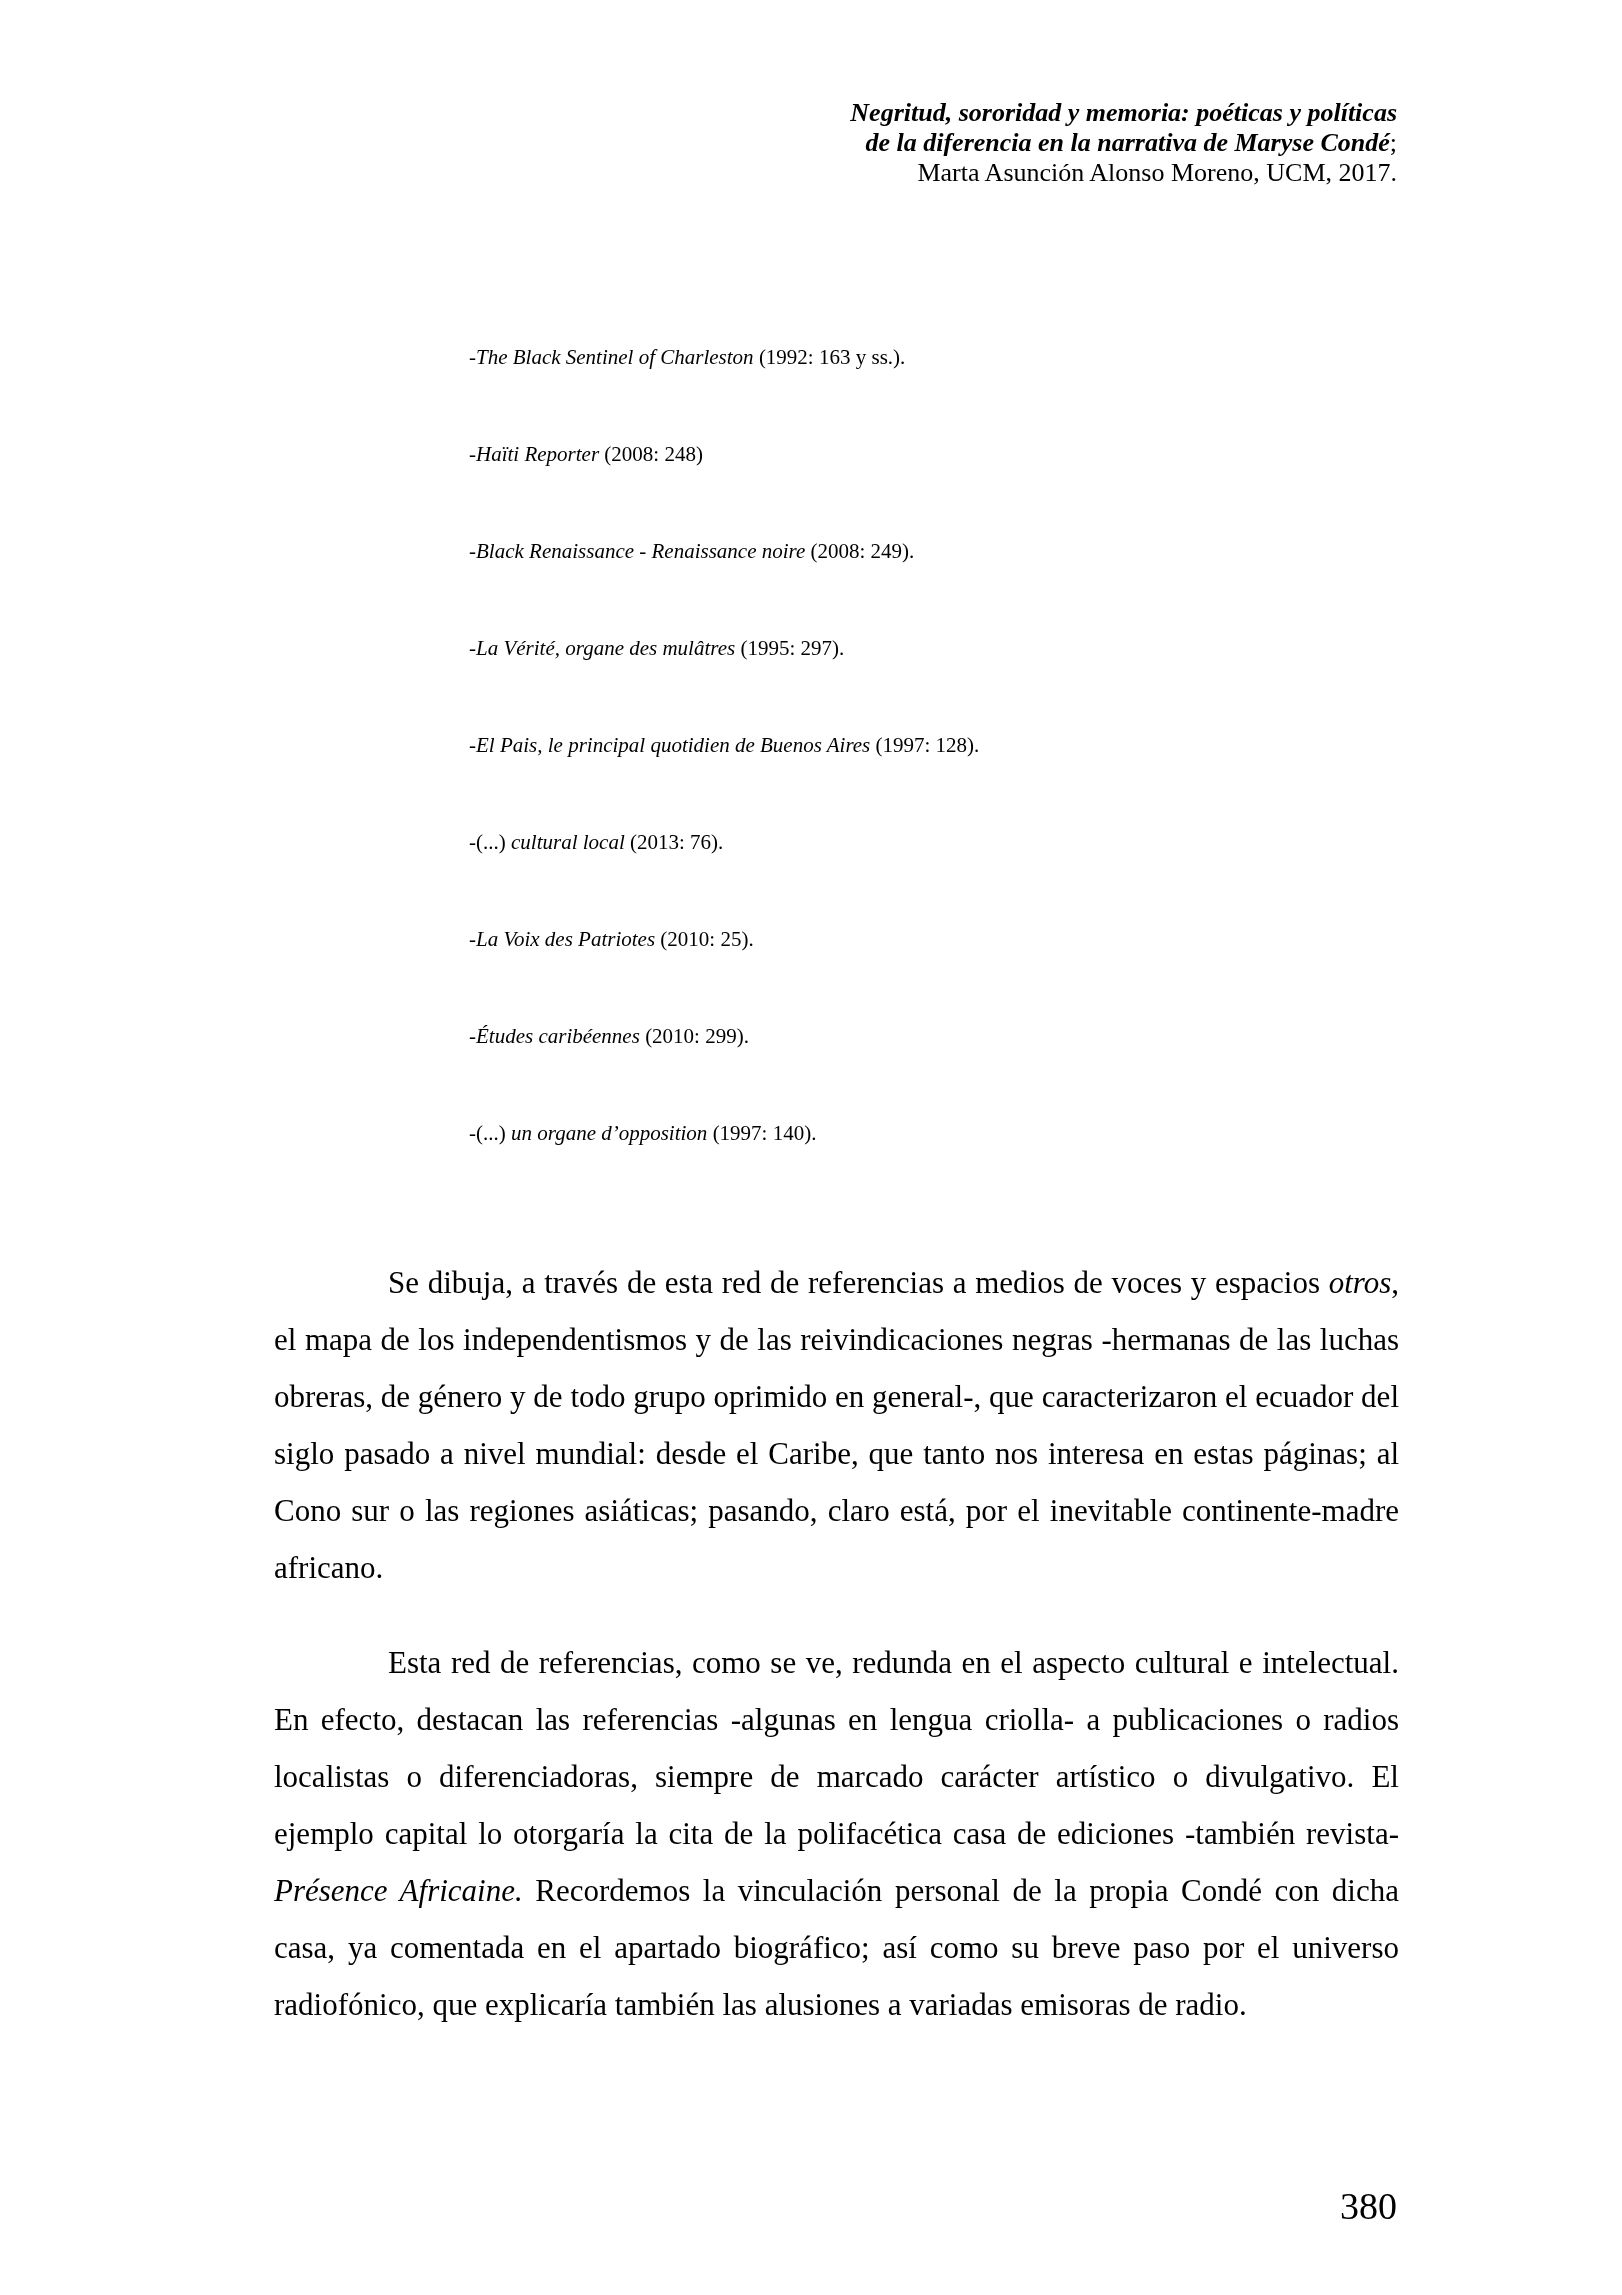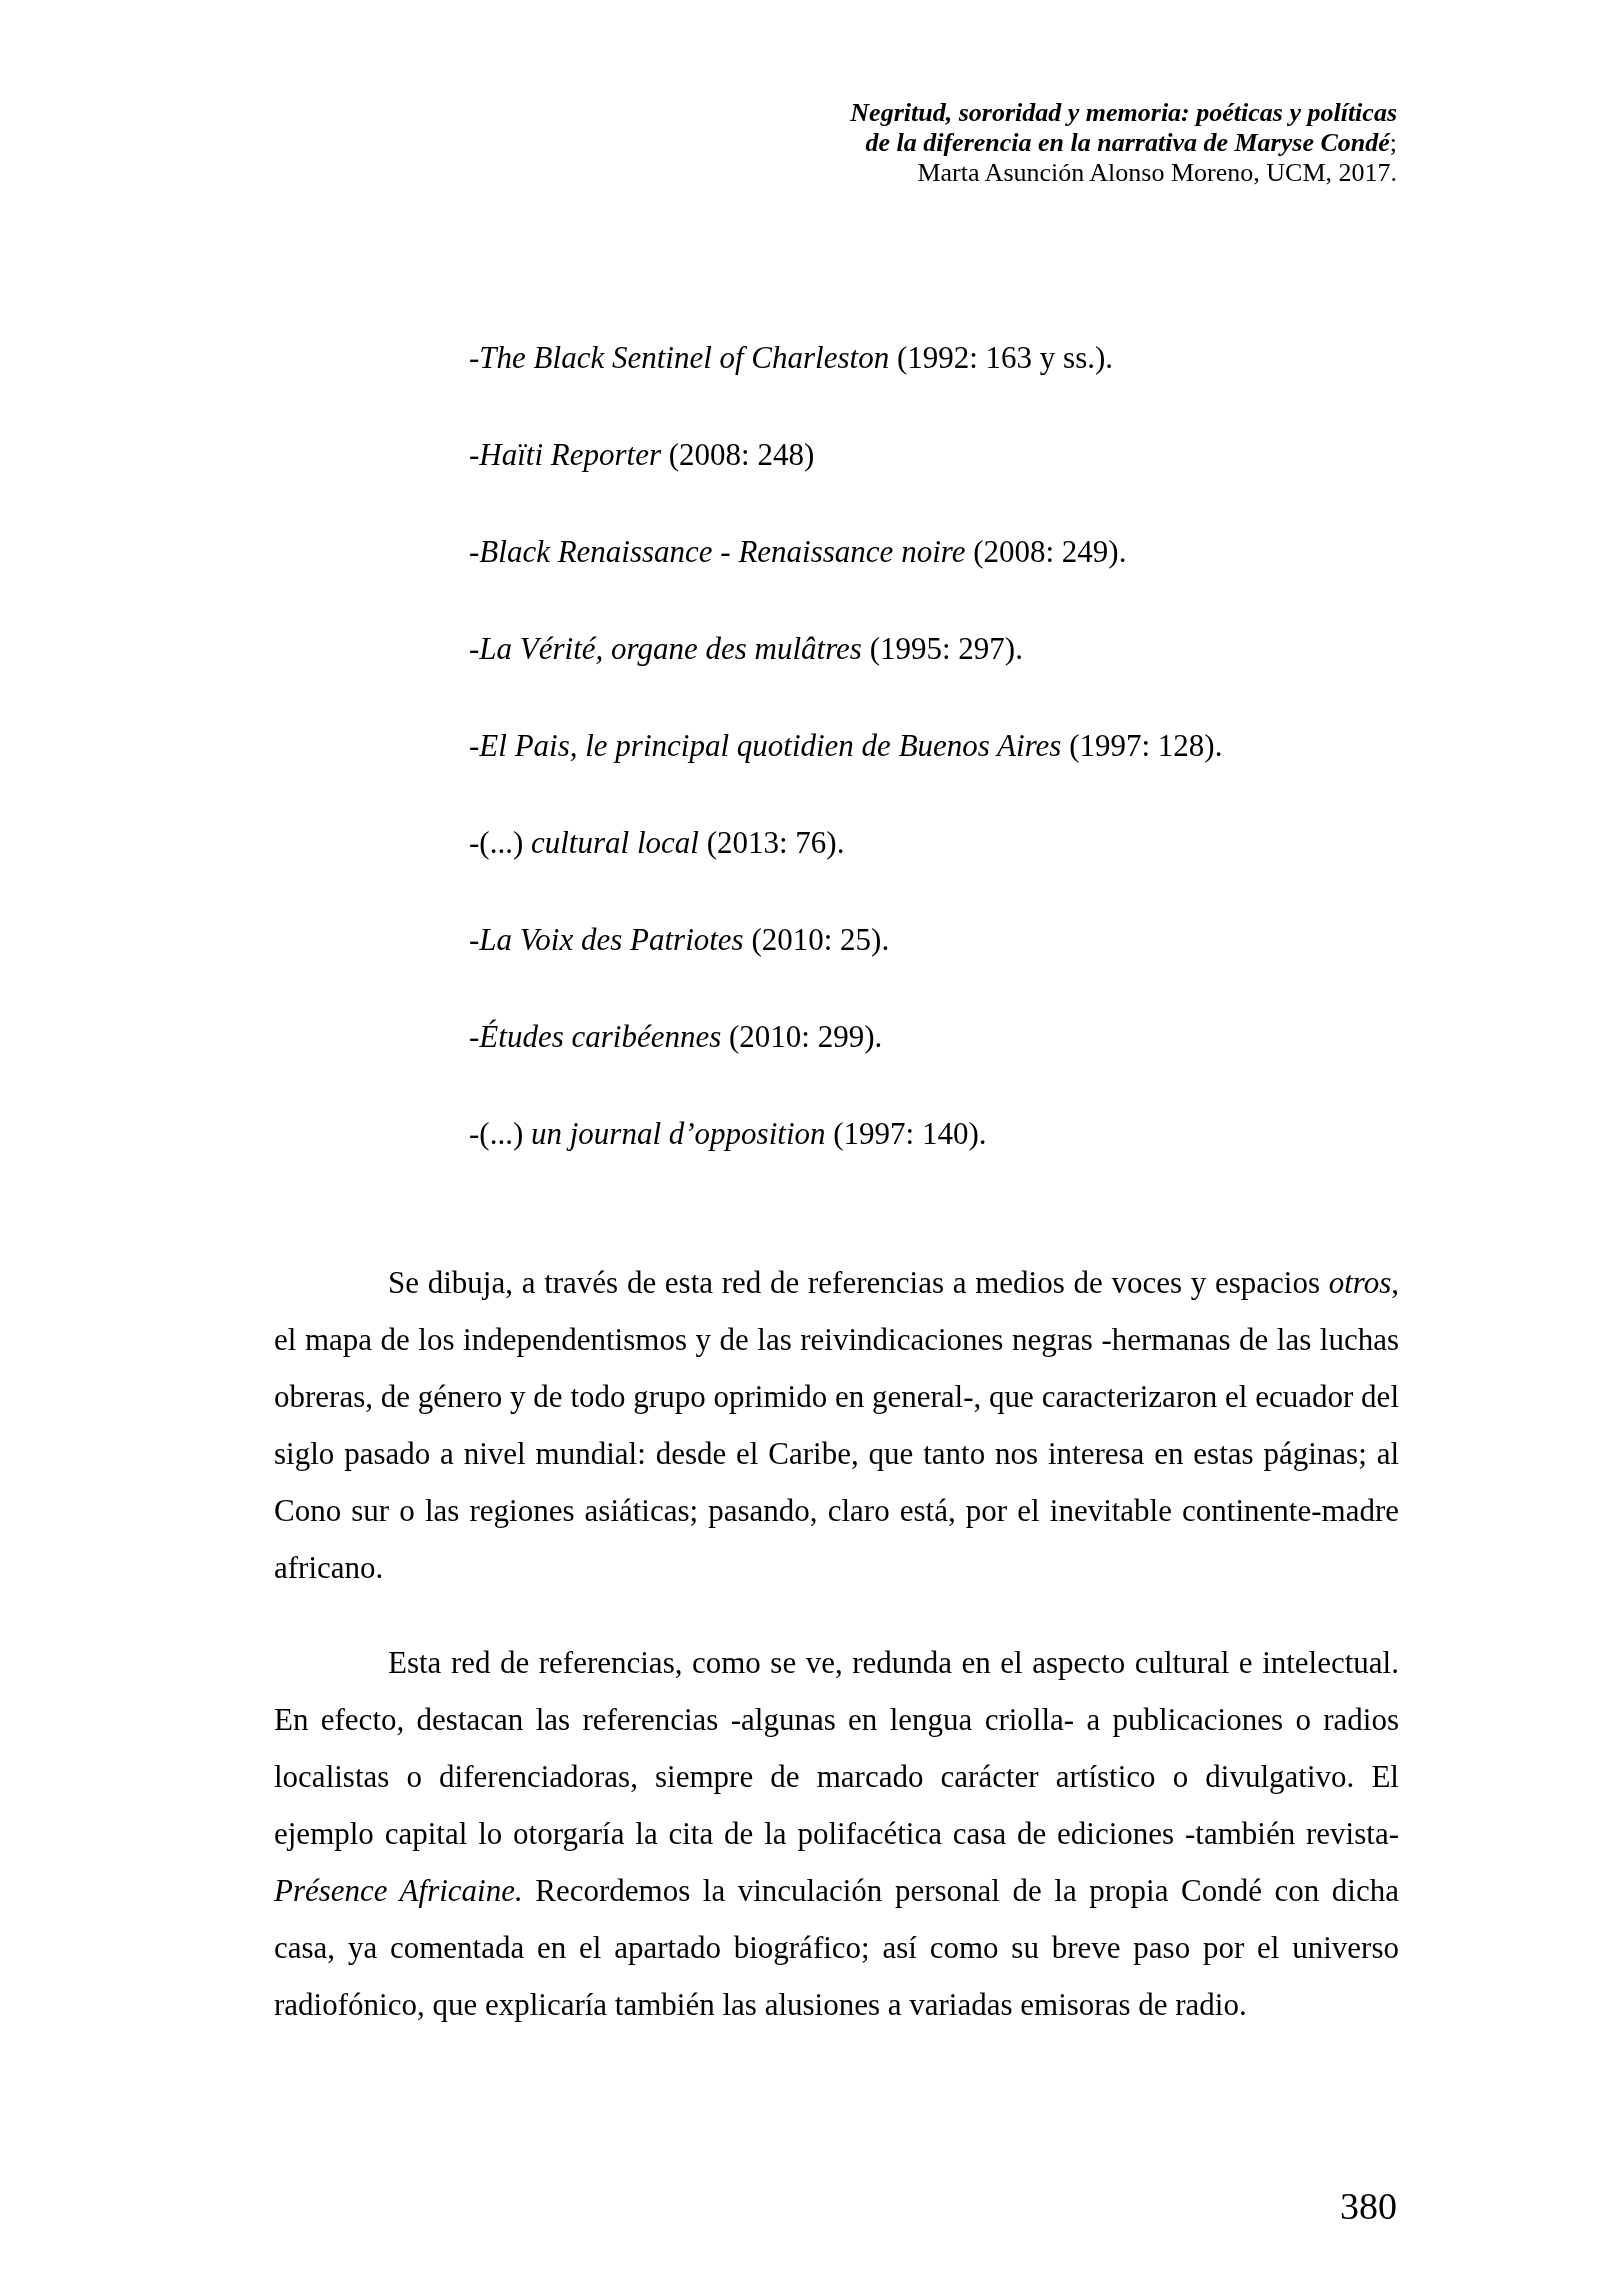--- a/index.html
+++ b/index.html
@@ -2,21 +2,21 @@
 <html style="font-size:7.9px"><head>
 <meta charset="utf-8">
 <style>
   html, body { margin: 0; padding: 0; background: #ffffff; }
   body { width: 1622px; height: 2295px; position: relative; overflow: hidden;
          font-family: "Liberation Serif", "DejaVu Serif", serif; color: #000000; }
   .header { position: absolute; right: 225px; top: 98px; text-align: right;
             font-size: 26px; line-height: 30px; }
   .header .line-italic { font-style: italic; font-weight: bold; }
   .list { position: absolute; left: 469px; top: 309px; margin: 0; padding: 0; list-style: none; }
-  .list li { font-size: 31px; line-height: 97px; height: 97px; white-space: nowrap; }
+  .list li { font-size: 21px; line-height: 97px; height: 97px; white-space: nowrap; }
   .list li.indent { padding-left: 8.8px; }
   .list .title { font-style: italic; }
   .para { position: absolute; left: 274px; width: 1125px; font-size: 31px;
           line-height: 57px; text-align: justify; text-indent: 114px; margin: 0; }
   .para em { font-style: italic; }
   #p1 { top: 1254px; }
   #p2 { top: 1634px; }
   .page-number { position: absolute; right: 225px; top: 2184px; font-size: 38px; }
 </style>
 </head>
@@ -30,21 +30,21 @@
 
 <ul class="list">
   <li><span>-</span><span class="title">The Black Sentinel of Charleston</span><span> (1992: 163 y ss.).</span></li>
   <li><span>-</span><span class="title">Haïti Reporter</span><span> (2008: 248)</span></li>
   <li><span>-</span><span class="title">Black Renaissance - Renaissance noire</span><span> (2008: 249).</span></li>
   <li><span>-</span><span class="title">La Vérité, organe des mulâtres</span><span> (1995: 297).</span></li>
   <li><span>-</span><span class="title">El Pais, le principal quotidien de Buenos Aires</span><span> (1997: 128).</span></li>
   <li><span>-(...) </span><span class="title">cultural local</span><span> (2013: 76).</span></li>
   <li><span>-</span><span class="title">La Voix des Patriotes</span><span> (2010: 25).</span></li>
   <li><span>-</span><span class="title">Études caribéennes</span><span> (2010: 299).</span></li>
-  <li><span>-(...) </span><span class="title">un journal d’opposition</span><span> (1997: 140).</span></li>
+  <li><span>-(...) </span><span class="title">un organe d’opposition</span><span> (1997: 140).</span></li>
 </ul>
 
 <p class="para" id="p1"><span>Se dibuja, a través de esta red de referencias a medios de voces y espacios </span><em>otros</em><span>, el mapa de los independentismos y de las reivindicaciones negras -hermanas de las luchas obreras, de género y de todo grupo oprimido en general-, que caracterizaron el ecuador del siglo pasado a nivel mundial: desde el Caribe, que tanto nos interesa en estas páginas; al Cono sur o las regiones asiáticas; pasando, claro está, por el inevitable continente-madre africano.</span></p>
 
 <p class="para" id="p2"><span>Esta red de referencias, como se ve, redunda en el aspecto cultural e intelectual. En efecto, destacan las referencias -algunas en lengua criolla- a publicaciones o radios localistas o diferenciadoras, siempre de marcado carácter artístico o divulgativo. El ejemplo capital lo otorgaría la cita de la polifacética casa de ediciones -también revista- </span><em>Présence Africaine.</em><span> Recordemos la vinculación personal de la propia Condé con dicha casa, ya comentada en el apartado biográfico; así como su breve paso por el universo radiofónico, que explicaría también las alusiones a variadas emisoras de radio.</span></p>
 
 <div class="page-number">380</div>
 
 
 </body></html>

